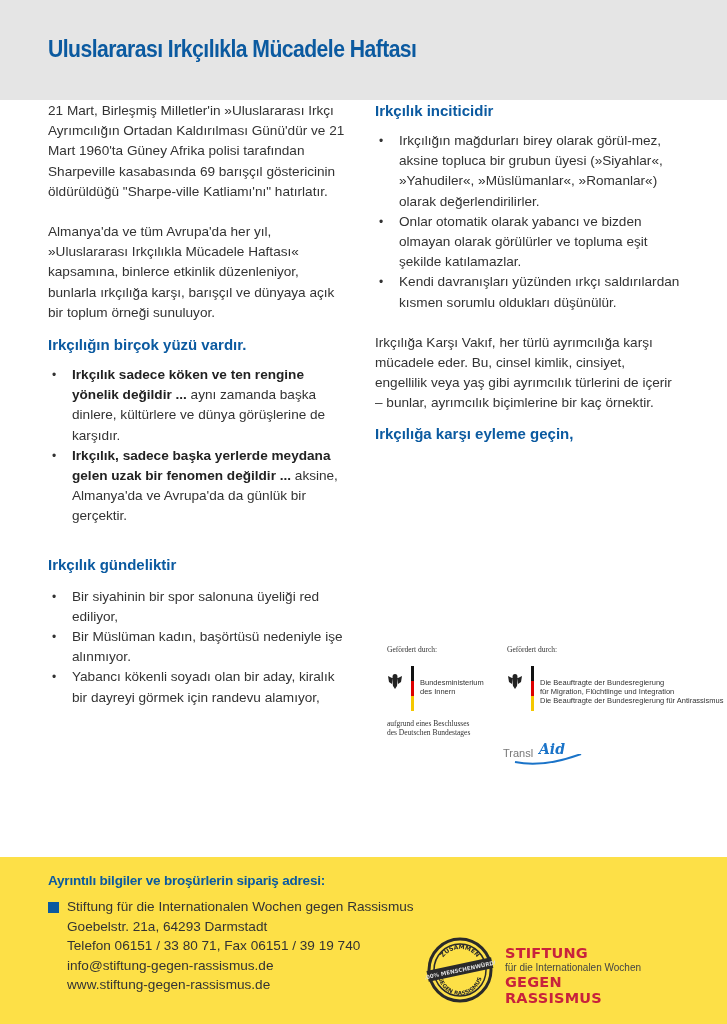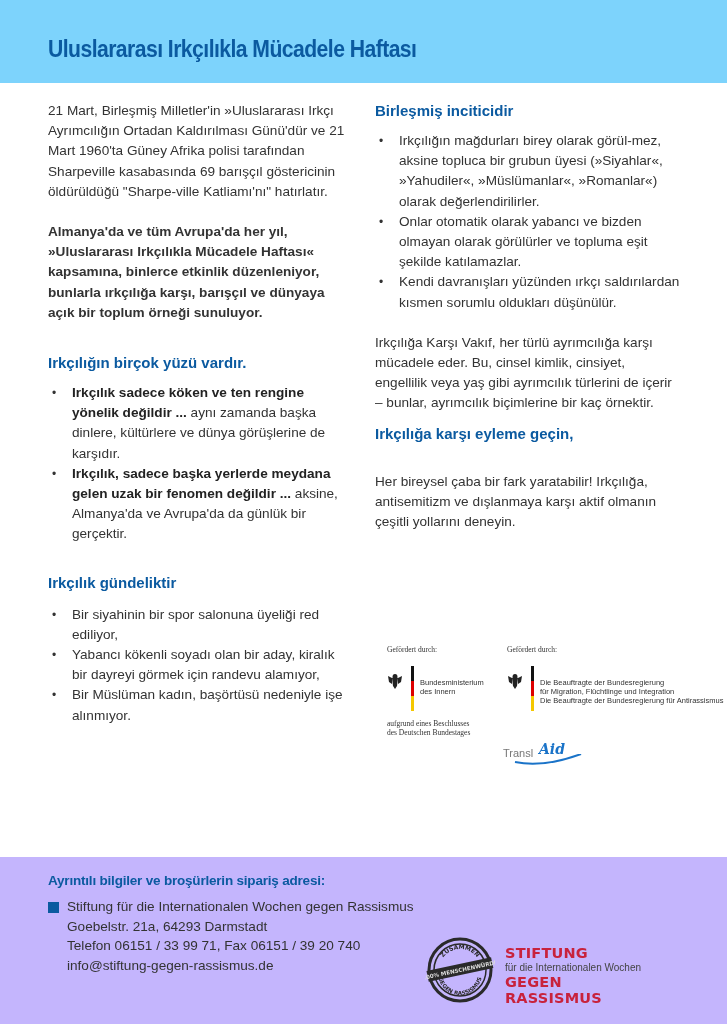--- a/index.html
+++ b/index.html
@@ -1,21 +1,21 @@
 <!DOCTYPE html>
 <html><head>
   <meta charset="utf-8">
   <style>
     * { box-sizing: border-box; margin: 0; padding: 0; }
     html, body { width: 727px; height: 1024px; background: #ffffff; overflow: hidden; }
     body { font-family: "Liberation Sans", "DejaVu Sans", sans-serif; color: #333333; position: relative; }
 
     .header {
-      position: absolute; left: 0; top: 0; width: 727px; height: 83px;
-      background: #7dd3fc;
+      position: absolute; left: 0; top: 0; width: 727px; height: 100px;
+      background: #e5e5e5;
     }
     .header h1 {
       position: absolute; left: 48px; top: 36px;
       font-family: "Liberation Sans", sans-serif;
       font-weight: bold; font-size: 23px; color: #0b5aa0; letter-spacing: -0.6px;
       transform: scaleX(0.92); transform-origin: left center;
     }
 
     .col { position: absolute; font-size: 13.6px; line-height: 20.2px; color: #333333; }
     .col-left { left: 48px; top: 101px; width: 300px; }
@@ -49,21 +49,21 @@
     .funder-1 { left: 0; top: 0; width: 120px; }
     .funder-2 { left: 120px; top: 0; width: 220px; }
 
     .translaid { position: absolute; left: 503px; top: 740px; width: 90px; height: 30px; }
     .translaid .t1 { font-family: "Liberation Sans", sans-serif; font-size: 11px; color: #777; position: absolute; left: 0; top: 7px; }
     .translaid .t2 { font-family: "DejaVu Serif", serif; font-style: italic; font-weight: bold; font-size: 14px; color: #1a73c8; position: absolute; left: 36px; top: 1px; }
     .translaid svg { position: absolute; left: 10px; top: 14px; }
 
     .footer {
       position: absolute; left: 0; top: 857px; width: 727px; height: 167px;
-      background: #c4b5fd;
+      background: #fde047;
     }
     .footer h3 {
       position: absolute; left: 48px; top: 16px;
       font-size: 13.5px; font-weight: bold; color: #0b5aa0; letter-spacing: -0.2px;
     }
     .footer .addr { position: absolute; left: 48px; top: 40px; font-size: 13.6px; line-height: 19.5px; color: #333; }
     .footer .addr .sq { position: absolute; left: 0; top: 5px; width: 11px; height: 11px; background: #0b5aa0; }
     .footer .addr .lines { padding-left: 19px; }
 
     .stiftung-logo { position: absolute; left: 425px; top: 78px; width: 230px; height: 70px; }
@@ -74,47 +74,46 @@
   </style>
 </head>
 <body>
 
 <div class="header">
   <h1>Uluslararası Irkçılıkla Mücadele Haftası</h1>
 </div>
 
 <div class="col col-left">
   <p class="para">21 Mart, Birleşmiş Milletler'in »Uluslararası Irkçı Ayrımcılığın Ortadan Kaldırılması Günü'dür ve 21 Mart 1960'ta Güney Afrika polisi tarafından Sharpeville kasabasında 69 barışçıl göstericinin öldürüldüğü "Sharpe-ville Katliamı'nı" hatırlatır.</p>
-  <p class="para" style="margin-bottom:30px;font-weight:bold;">Almanya'da ve tüm Avrupa'da her yıl, »Uluslararası Irkçılıkla Mücadele Haftası« kapsamına, binlerce etkinlik düzenleniyor, bunlarla ırkçılığa karşı, barışçıl ve  dünyaya açık bir toplum örneği sunuluyor.</p>
+  <p class="para" style="margin-bottom:12px;">Almanya'da ve tüm Avrupa'da her yıl, »Uluslararası Irkçılıkla Mücadele Haftası« kapsamına, binlerce etkinlik düzenleniyor, bunlarla ırkçılığa karşı, barışçıl ve  dünyaya açık bir toplum örneği sunuluyor.</p>
 
   <h2 style="margin-bottom:10px;">Irkçılığın birçok yüzü vardır.</h2>
   <ul class="bullets" style="margin-bottom:18px;">
     <li><b>Irkçılık sadece köken ve ten rengine yönelik değildir ...</b><span> aynı zamanda başka dinlere, kültürlere ve dünya görüşlerine de karşıdır.</span></li>
     <li><b>Irkçılık, sadece başka yerlerde meydana gelen uzak bir fenomen değildir ...</b><span> aksine, Almanya'da ve Avrupa'da da günlük bir gerçektir.</span></li>
   </ul>
 
   <h2 style="margin-bottom:12px;margin-top:28px;">Irkçılık gündeliktir</h2>
   <ul class="bullets">
     <li>Bir siyahinin bir spor salonuna üyeliği red ediliyor,</li>
+    <li>Bir Müslüman kadın, başörtüsü nedeniyle işe alınmıyor.</li>
     <li>Yabancı kökenli  soyadı olan bir aday, kiralık bir dayreyi görmek için randevu alamıyor,</li>
-    <li>Bir Müslüman kadın, başörtüsü nedeniyle işe alınmıyor.</li>
   </ul>
 </div>
 
 <div class="col col-right">
-  <h2 style="margin-bottom:10px;">Birleşmiş inciticidir</h2>
+  <h2 style="margin-bottom:10px;">Irkçılık inciticidir</h2>
   <ul class="bullets" style="margin-bottom:20px; padding-right:10px;">
     <li>Irkçılığın mağdurları birey olarak görül-mez, aksine topluca bir grubun üyesi (»Siyahlar«, »Yahudiler«, »Müslümanlar«, »Romanlar«)  olarak değerlendirilirler.</li>
     <li>Onlar otomatik olarak yabancı ve bizden olmayan olarak görülürler ve topluma eşit şekilde katılamazlar.</li>
     <li>Kendi davranışları yüzünden ırkçı saldırılardan kısmen sorumlu oldukları düşünülür.</li>
   </ul>
   <p class="para" style="margin-bottom:10px; padding-right:20px;">Irkçılığa Karşı Vakıf, her türlü ayrımcılığa karşı mücadele eder. Bu, cinsel kimlik, cinsiyet, engellilik veya yaş gibi ayrımcılık türlerini de içerir – bunlar, ayrımcılık biçimlerine bir kaç örnektir.</p>
 
   <h2 style="margin-bottom:28px;">Irkçılığa karşı eyleme geçin,</h2>
-  <p style="padding-right:30px;">Her bireysel çaba bir fark yaratabilir! Irkçılığa, antisemitizm ve dışlanmaya karşı aktif olmanın çeşitli yollarını deneyin.</p>
 </div>
 
 <div class="funders">
   <div class="funder funder-1">
     <div class="label">Gefördert durch:</div>
     <div class="logo-row">
       <svg class="eagle" viewBox="0 0 16 18">
         <ellipse cx="8" cy="5" rx="2.5" ry="3" fill="#222"></ellipse>
         <path d="M1 4 L5 6 L5 12 L2 10 Z M15 4 L11 6 L11 12 L14 10 Z" fill="#222"></path>
         <path d="M5 6 L11 6 L10 14 L8 17 L6 14 Z" fill="#222"></path>
@@ -165,22 +164,23 @@
   </svg>
 </div>
 
 <div class="footer">
   <h3>Ayrıntılı bilgiler ve broşürlerin sipariş adresi:</h3>
   <div class="addr">
     <span class="sq"></span>
     <div class="lines">
       <div>Stiftung für die Internationalen Wochen gegen Rassismus</div>
       <div>Goebelstr. 21a, 64293 Darmstadt</div>
-      <div>Telefon 06151 / 33 99 71, Fax 06151 / 39 20 740</div>
+      <div>Telefon 06151 / 33 80 71, Fax 06151 / 39 19 740</div>
       <div>info@stiftung-gegen-rassismus.de</div>
+      <div>www.stiftung-gegen-rassismus.de</div>
     </div>
   </div>
 
   <div class="stiftung-logo">
     <svg class="stamp" viewBox="0 0 70 70">
       <defs>
         <path id="arcTop" d="M14 35 A21 21 0 0 1 56 35"></path>
         <path id="arcBot" d="M13 38 A22 22 0 0 0 57 38"></path>
       </defs>
       <circle cx="35" cy="35" r="31" fill="none" stroke="#2a2a2a" stroke-width="3"></circle>

